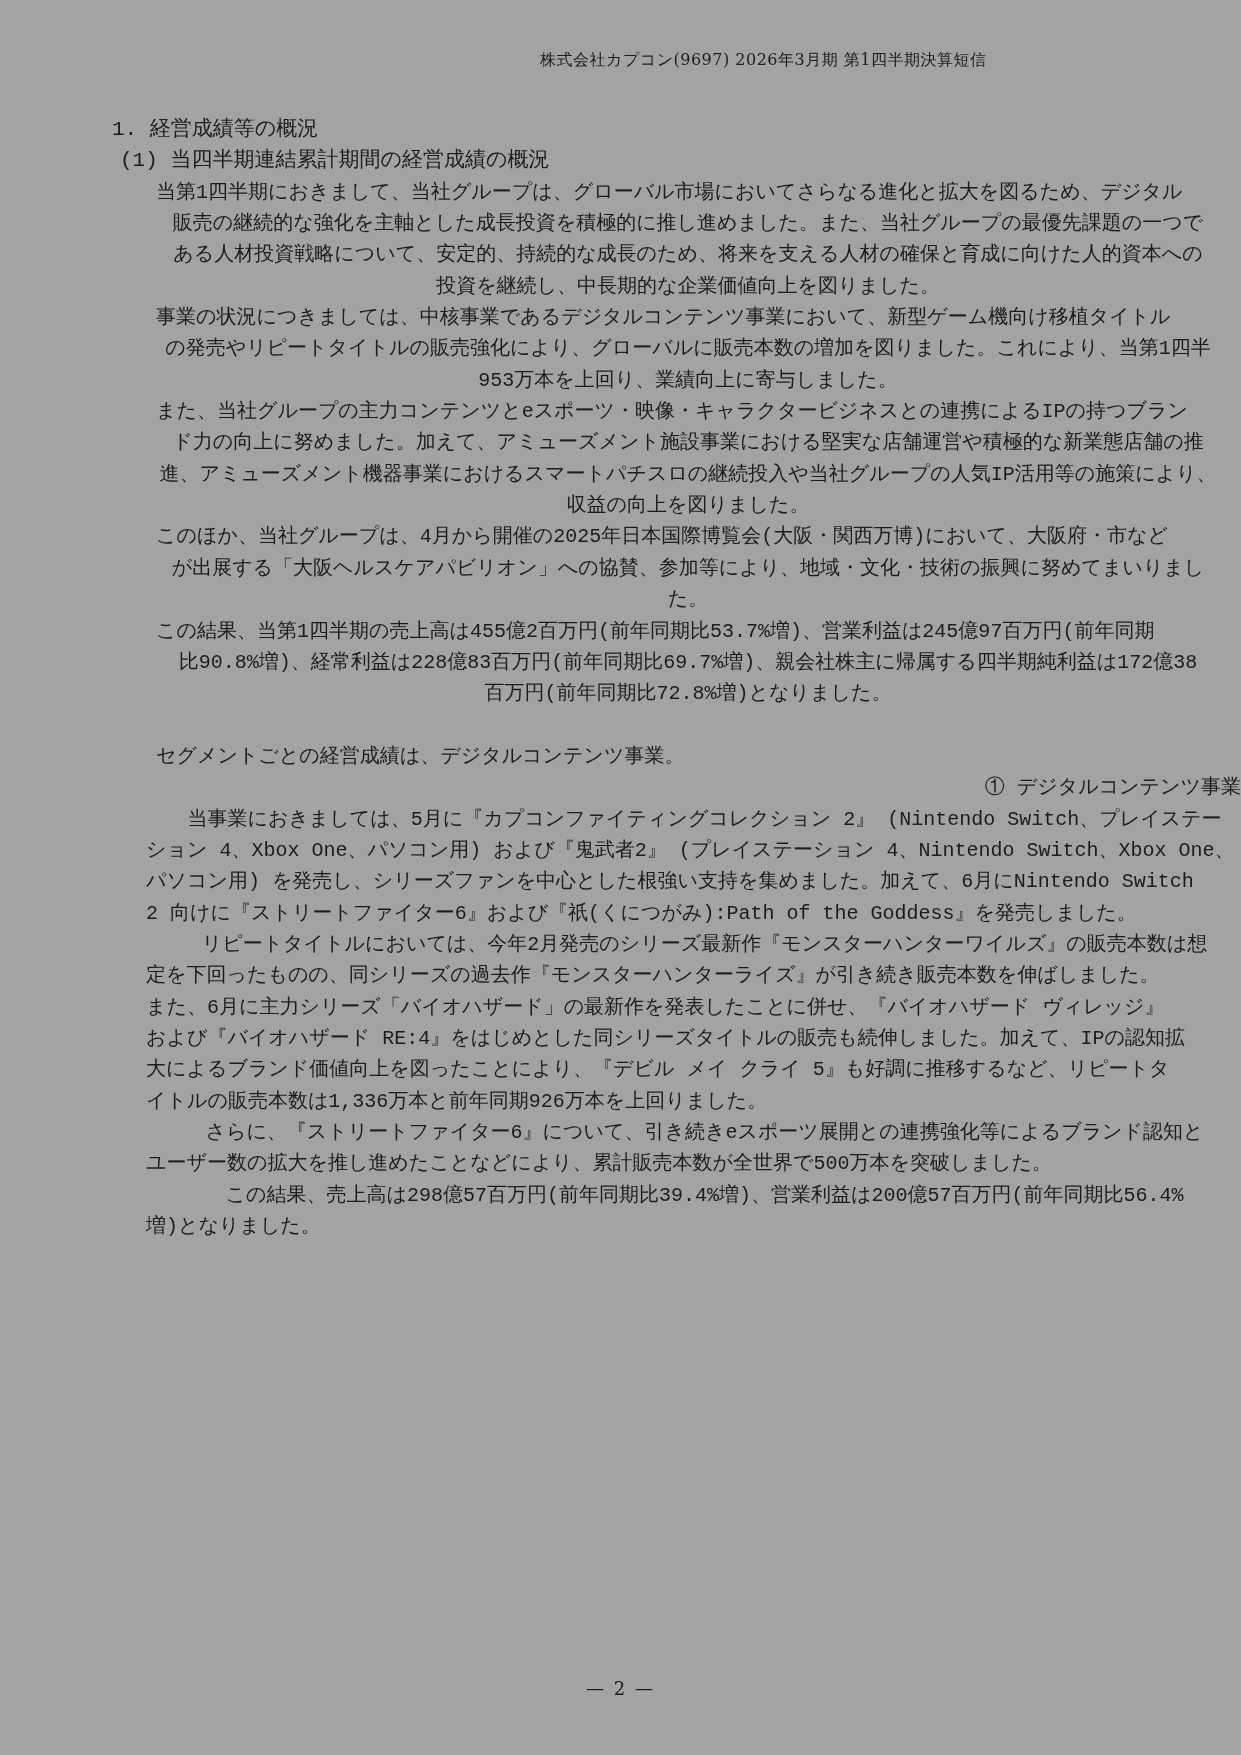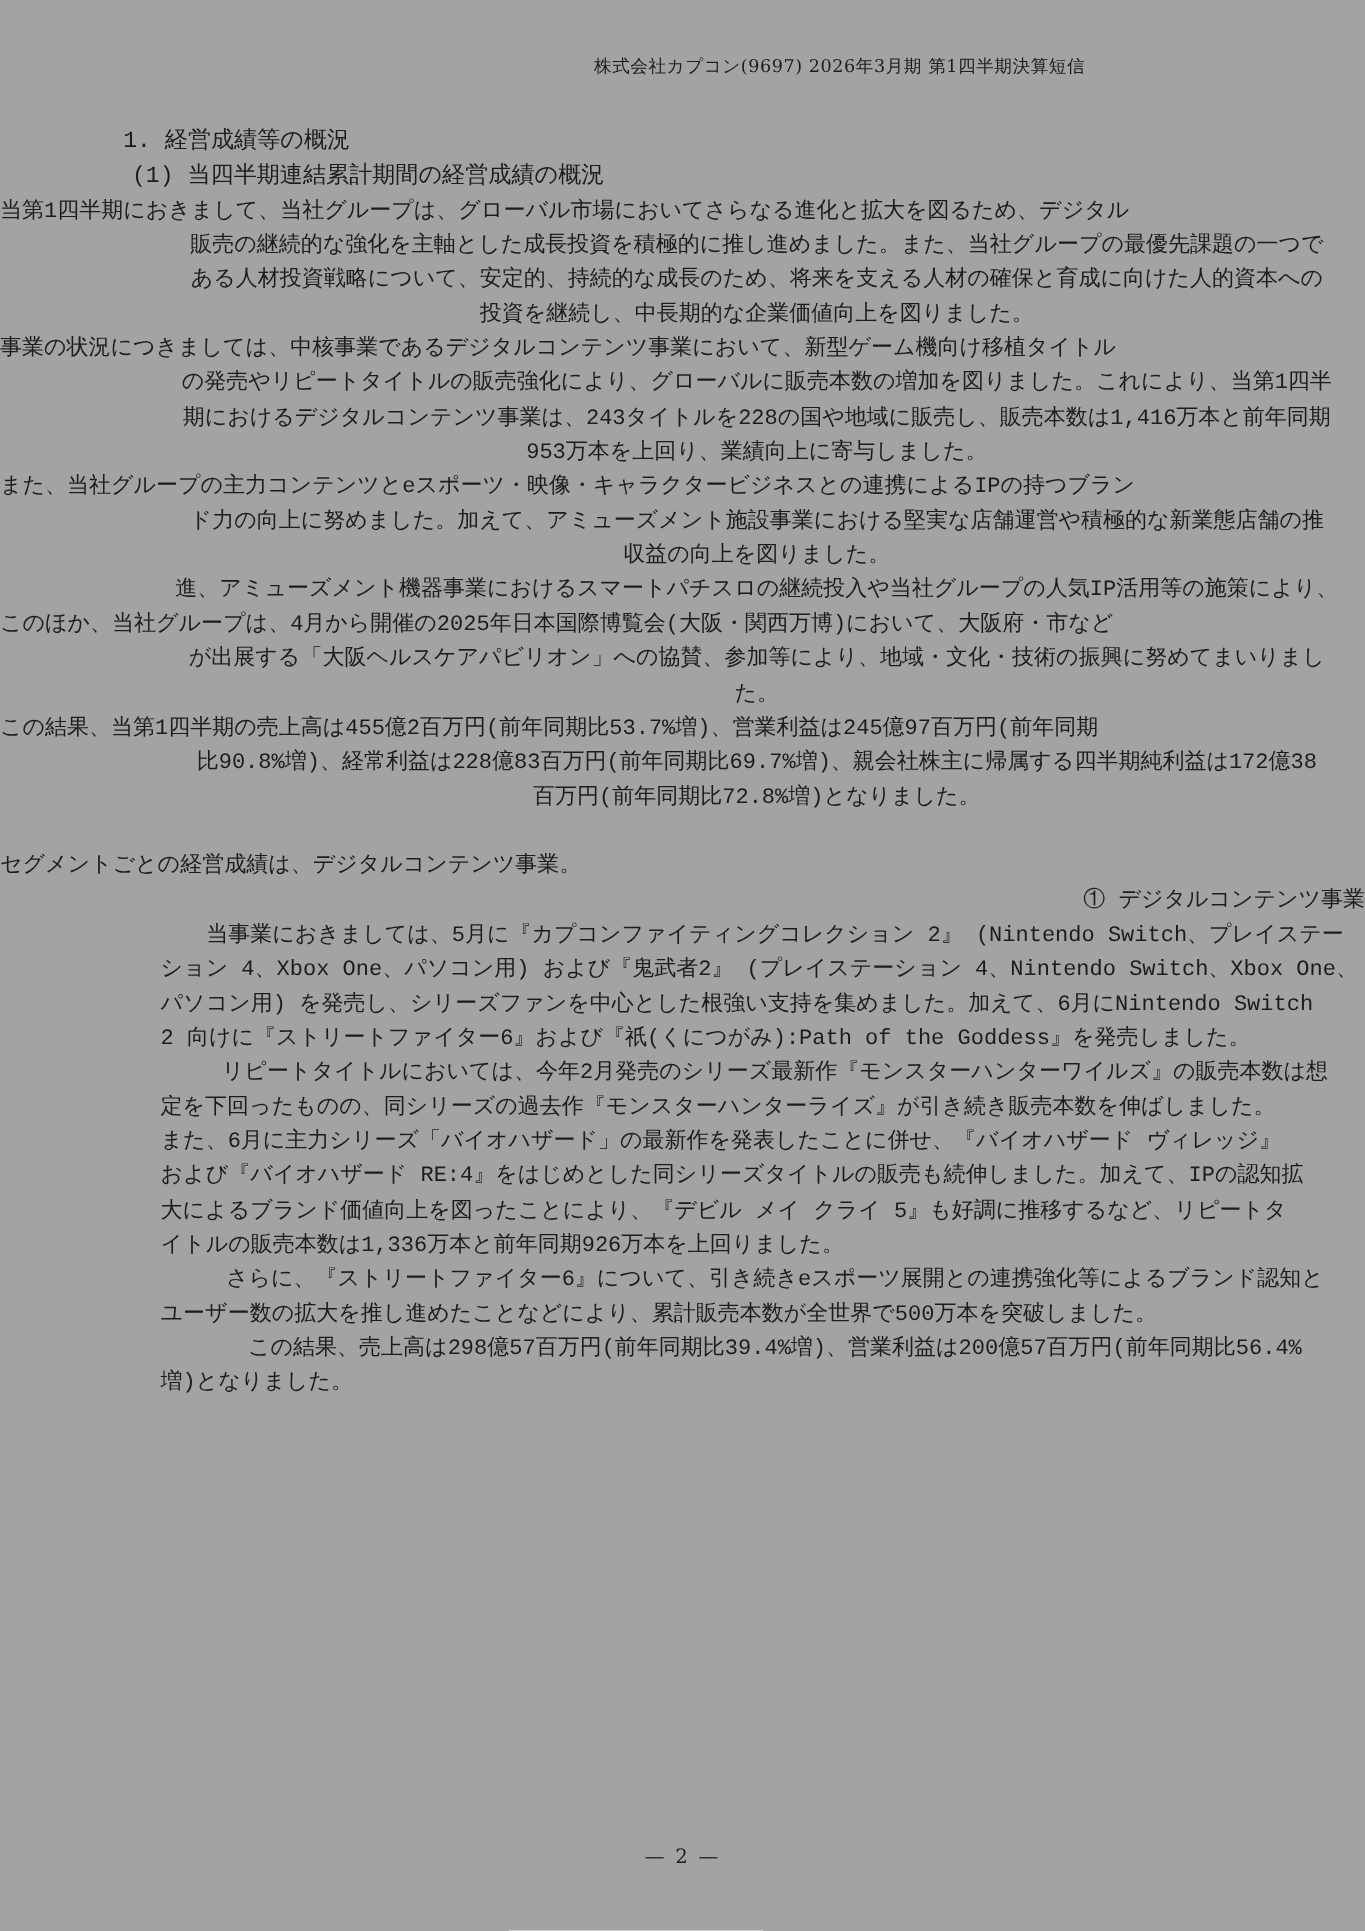--- a/index.html
+++ b/index.html
@@ -36,21 +36,21 @@
   .line {
     height: 31.35px;
     line-height: 31.35px;
     font-size: 20px;
     white-space: nowrap;
     color: #1c1c1c;
   }
   
   .indent-h1        { padding-left: 112px; font-size: 21px; }
   .indent-h2        { padding-left: 120px; font-size: 21px; }
-  .indent-first     { }
+  .indent-first     { padding-left: 156px; }
   .indent-cont      { padding-left: 135px; text-align: center; }
   .indent-item      { padding-left: 61px; text-align: right; }
   .indent-seg_first { padding-left: 168px; text-align: center; }
   .indent-seg_cont  { padding-left: 146px; }
   .indent-blank     { padding-left: 135px; }
   .doc-footer {
     position: absolute;
     top: 1678px;
     left: 0;
     width: 100%;
@@ -68,26 +68,25 @@
 
   <div class="doc-content">
       <div class="line indent-h1">1.  経営成績等の概況</div>
       <div class="line indent-h2">(1)  当四半期連結累計期間の経営成績の概況</div>
       <div class="line indent-first">当第1四半期におきまして、当社グループは、グローバル市場においてさらなる進化と拡大を図るため、デジタル</div>
       <div class="line indent-cont">販売の継続的な強化を主軸とした成長投資を積極的に推し進めました。また、当社グループの最優先課題の一つで</div>
       <div class="line indent-cont">ある人材投資戦略について、安定的、持続的な成長のため、将来を支える人材の確保と育成に向けた人的資本への</div>
       <div class="line indent-cont">投資を継続し、中長期的な企業価値向上を図りました。</div>
       <div class="line indent-first">事業の状況につきましては、中核事業であるデジタルコンテンツ事業において、新型ゲーム機向け移植タイトル</div>
       <div class="line indent-cont">の発売やリピートタイトルの販売強化により、グローバルに販売本数の増加を図りました。これにより、当第1四半</div>
-      <div class="line indent-cont">期におけるデジタルコンテンツ事業は、243タイトルを228の国や地域に販売し、販売本数は1,416万本と前年同期</div>
       <div class="line indent-cont">953万本を上回り、業績向上に寄与しました。</div>
       <div class="line indent-first">また、当社グループの主力コンテンツとeスポーツ・映像・キャラクタービジネスとの連携によるIPの持つブラン</div>
       <div class="line indent-cont">ド力の向上に努めました。加えて、アミューズメント施設事業における堅実な店舗運営や積極的な新業態店舗の推</div>
+      <div class="line indent-cont">進、アミューズメント機器事業におけるスマートパチスロの継続投入や当社グループの人気IP活用等の施策により、</div>
       <div class="line indent-cont">収益の向上を図りました。</div>
-      <div class="line indent-cont">進、アミューズメント機器事業におけるスマートパチスロの継続投入や当社グループの人気IP活用等の施策により、</div>
       <div class="line indent-first">このほか、当社グループは、4月から開催の2025年日本国際博覧会(大阪・関西万博)において、大阪府・市など</div>
       <div class="line indent-cont">が出展する「大阪ヘルスケアパビリオン」への協賛、参加等により、地域・文化・技術の振興に努めてまいりまし</div>
       <div class="line indent-cont">た。</div>
       <div class="line indent-first">この結果、当第1四半期の売上高は455億2百万円(前年同期比53.7%増)、営業利益は245億97百万円(前年同期</div>
       <div class="line indent-cont">比90.8%増)、経常利益は228億83百万円(前年同期比69.7%増)、親会社株主に帰属する四半期純利益は172億38</div>
       <div class="line indent-cont">百万円(前年同期比72.8%増)となりました。</div>
       <div class="line indent-blank"></div>
       <div class="line indent-first">セグメントごとの経営成績は、デジタルコンテンツ事業。</div>
       <div class="line indent-item">①  デジタルコンテンツ事業</div>
       <div class="line indent-seg_first">当事業におきましては、5月に『カプコンファイティングコレクション 2』 (Nintendo Switch、プレイステー</div>

